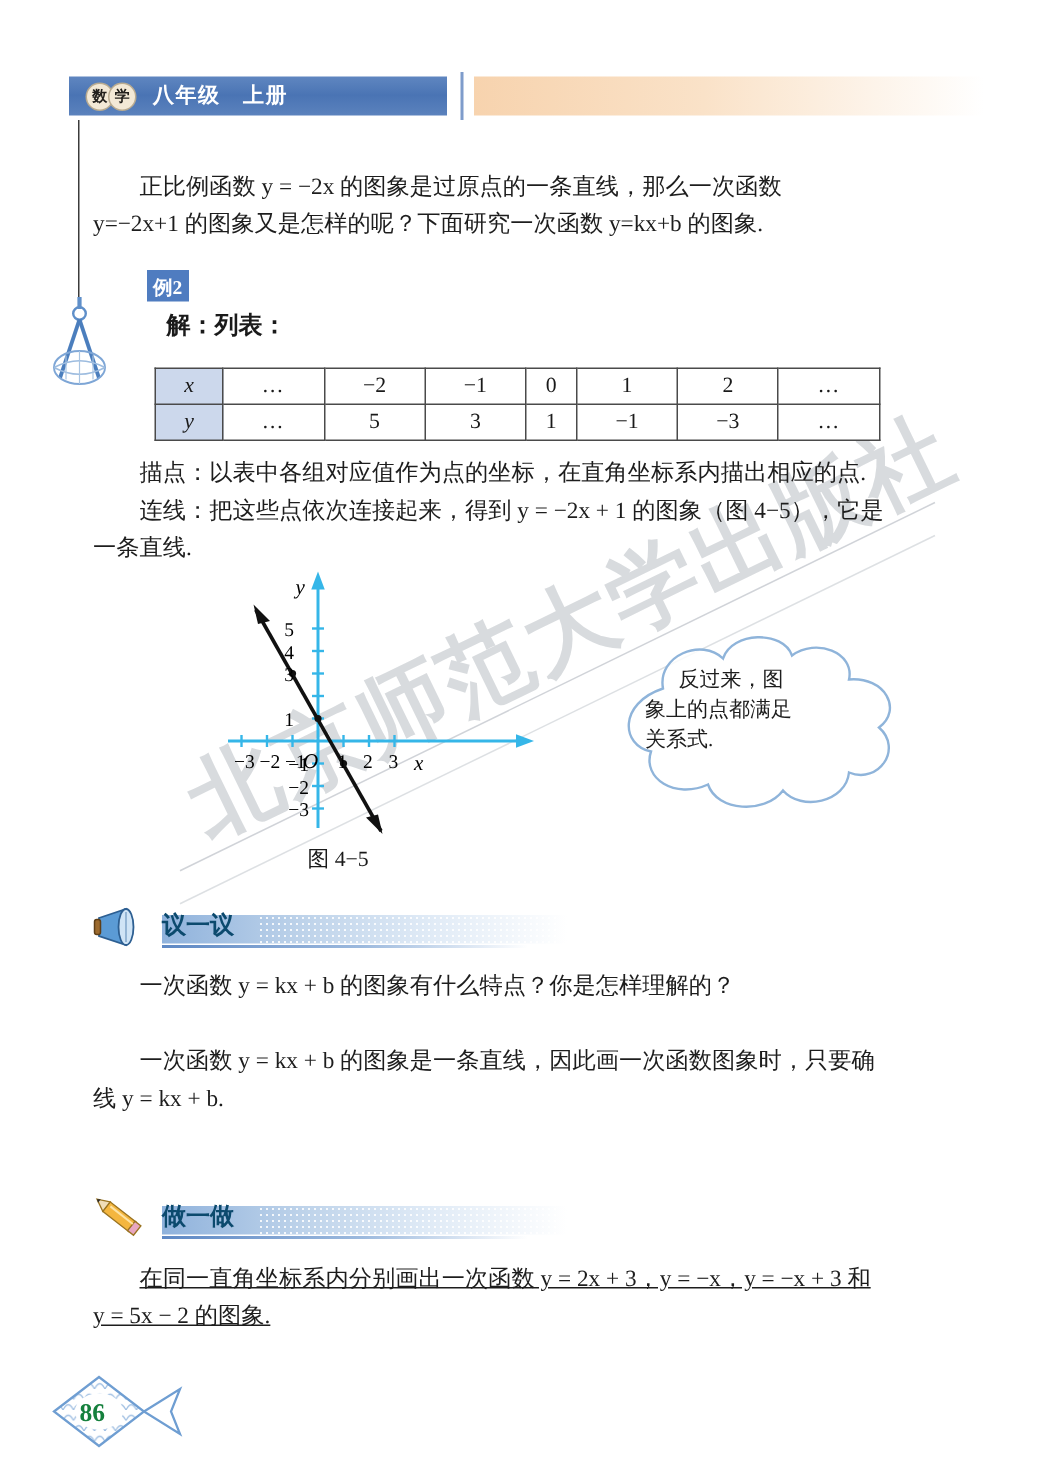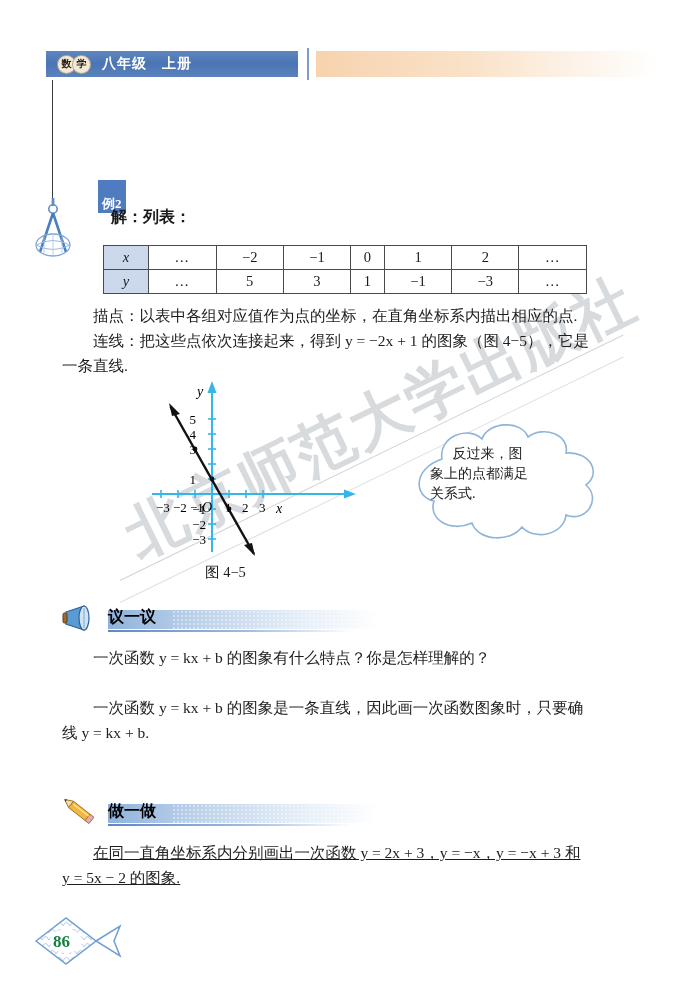--- a/index.html
+++ b/index.html
@@ -161,21 +161,21 @@
     top: 181px;
     display: flex;
     align-items: baseline;
     z-index: 6;
   }
   .ex-badge {
     background: #4f7cc0;
     color: #ffffff;
     font-size: 13px;
     font-weight: bold;
-    padding: 16px 4px 2px 4px;
+    padding: 4px 4px 2px 4px;
     line-height: 15px;
     font-family: "Liberation Serif", serif;
     margin-right: 6px;
     position: relative;
     top: -1px;
   }
   .ex-text { font-size: 15.5px; }
   .solve {
     position: absolute;
     left: 111px;
@@ -263,21 +263,21 @@
     top: 0;
     width: 40px;
     height: 30px;
   }
   .sec-label {
     position: absolute;
     left: 46px;
     top: 3px;
     font-size: 16px;
     font-weight: bold;
-    color: #000000;
+    color: #0c4a6e;
     z-index: 2;
     font-family: "Liberation Serif", serif;
   }
   .sec-bar {
     position: absolute;
     left: 46px;
     top: 6px;
     width: 270px;
     height: 19px;
     background: linear-gradient(to right, #8fb2dc 0%, #bed3ea 35%, #dfeaf6 65%, #ffffff 100%);
@@ -353,20 +353,24 @@
       <path d="M22 17 L35 56" fill="none" stroke="#4b7ebd" stroke-width="2.6"></path>
       <ellipse cx="22" cy="49" rx="17" ry="11" fill="none" stroke="#7ea6d6" stroke-width="1.3"></ellipse>
       <path d="M5 49 Q22 40 39 49" fill="none" stroke="#9dbcdf" stroke-width="1"></path>
       <path d="M5 49 Q22 58 39 49" fill="none" stroke="#9dbcdf" stroke-width="1"></path>
       <line x1="13" y1="41" x2="13" y2="57" stroke="#a8c4e2" stroke-width="0.8"></line>
       <line x1="22" y1="38" x2="22" y2="60" stroke="#a8c4e2" stroke-width="0.8"></line>
       <line x1="31" y1="41" x2="31" y2="57" stroke="#a8c4e2" stroke-width="0.8"></line>
     </svg>
   </div>
 
+  <div class="txt" style="left:62px; top:112px; width:572px;">
+    <p class="para indent">正比例函数 y = −2x 的图象是过原点的一条直线，那么一次函数</p>
+    <p class="para">y=−2x+1 的图象又是怎样的呢？下面研究一次函数 y=kx+b 的图象.</p>
+  </div>
 
   <div class="ex-row">
     <span class="ex-badge">例2</span>
   </div>
   <div class="solve">解：列表：</div>
 
   <table class="vtable">
     <tbody>
       <tr>
         <td class="hdr">x</td>

